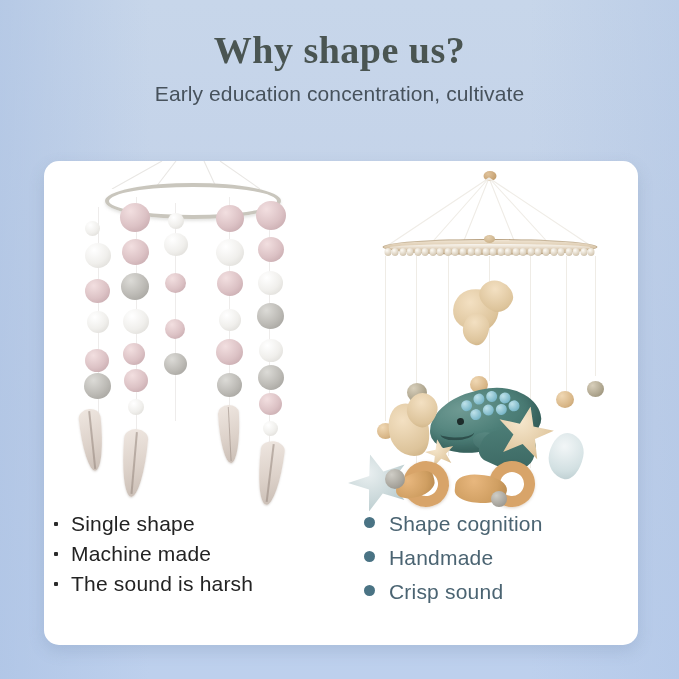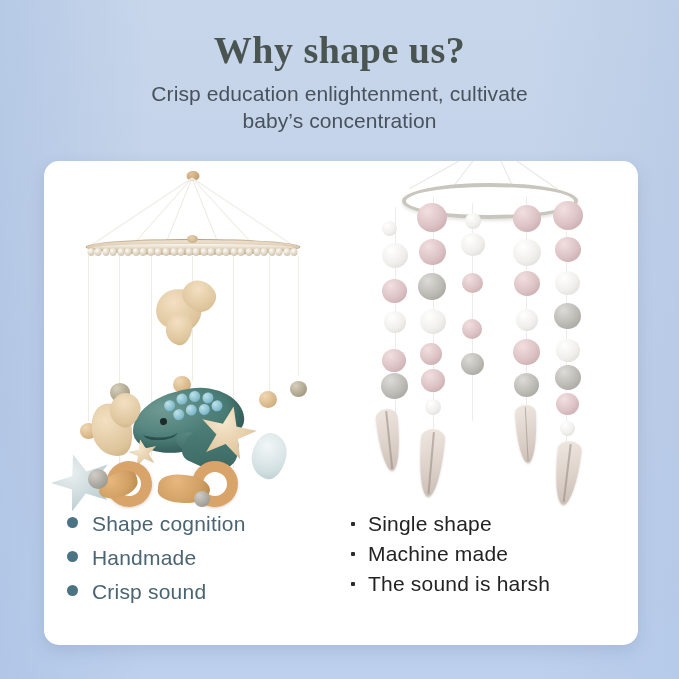--- a/index.html
+++ b/index.html
@@ -196,27 +196,111 @@
   }
   .txt-l { font-size:21px; font-weight:300; color:#4b6472; letter-spacing:.2px; line-height:1; }
   .txt-r { font-size:21px; font-weight:300; color:#232323; letter-spacing:.2px; line-height:1; }
 </style>
 </head>
 <body>
 
 <div class="header">
   <div class="title">Why shape us?</div>
   <div class="subtitle">
-    <div>Crisp education enlightenment, cultivate</div>
-    <div>baby’s concentration</div>
+    <div>Early education concentration, cultivate</div>
   </div>
 </div>
 
 <div class="card">
   <div class="panes">
+
+    <div class="pane pane-r">
+      <div class="stage">
+
+        <svg class="r-sling" viewBox="0 0 297 28" preserveAspectRatio="none">
+          <g stroke="#e9e7e4" stroke-width="1.1" fill="none">
+            <line x1="118" y1="0" x2="68" y2="28"></line>
+            <line x1="132" y1="0" x2="112" y2="26"></line>
+            <line x1="160" y1="0" x2="172" y2="26"></line>
+            <line x1="176" y1="0" x2="216" y2="28"></line>
+          </g>
+        </svg>
+        <div class="r-ring"></div>
+
+        <div class="r-str" style="left:54px;  top:46px; height:230px;"></div>
+        <div class="r-str" style="left:92px;  top:36px; height:290px;"></div>
+        <div class="r-str" style="left:131px; top:42px; height:218px;"></div>
+        <div class="r-str" style="left:185px; top:36px; height:262px;"></div>
+        <div class="r-str" style="left:225px; top:40px; height:292px;"></div>
+
+        <div class="pom white" style="left:41px;  top:60px;  width:15px;height:15px;"></div>
+        <div class="pom white" style="left:41px;  top:82px;  width:26px;height:25px;"></div>
+        <div class="pom pink" style="left:41px;  top:118px; width:25px;height:24px;"></div>
+        <div class="pom white" style="left:43px;  top:150px; width:22px;height:22px;"></div>
+        <div class="pom pink" style="left:41px;  top:188px; width:24px;height:23px;"></div>
+        <div class="pom gray" style="left:40px;  top:212px; width:27px;height:26px;"></div>
+        <div class="feather" style="left:37px; top:248px; width:22px; height:62px; transform:rotate(-6deg);">
+          <span class="rachis"></span>
+        </div>
+
+        <div class="pom pink" style="left:76px;  top:42px;  width:30px;height:29px;"></div>
+        <div class="pom pink" style="left:78px;  top:78px;  width:27px;height:26px;"></div>
+        <div class="pom gray" style="left:77px;  top:112px; width:28px;height:27px;"></div>
+        <div class="pom white" style="left:79px;  top:148px; width:26px;height:25px;"></div>
+        <div class="pom pink" style="left:79px;  top:182px; width:22px;height:22px;"></div>
+        <div class="pom pink" style="left:80px;  top:208px; width:24px;height:23px;"></div>
+        <div class="pom white" style="left:84px;  top:238px; width:16px;height:16px;"></div>
+        <div class="feather" style="left:78px; top:268px; width:24px; height:68px; transform:rotate(5deg);">
+          <span class="rachis"></span>
+        </div>
+
+        <div class="pom white" style="left:124px; top:52px;  width:16px;height:16px;"></div>
+        <div class="pom white" style="left:120px; top:72px;  width:24px;height:23px;"></div>
+        <div class="pom pink" style="left:121px; top:112px; width:21px;height:20px;"></div>
+        <div class="pom pink" style="left:121px; top:158px; width:20px;height:20px;"></div>
+        <div class="pom gray" style="left:120px; top:192px; width:23px;height:22px;"></div>
+
+        <div class="pom pink" style="left:172px; top:44px;  width:28px;height:27px;"></div>
+        <div class="pom white" style="left:172px; top:78px;  width:28px;height:27px;"></div>
+        <div class="pom pink" style="left:173px; top:110px; width:26px;height:25px;"></div>
+        <div class="pom white" style="left:175px; top:148px; width:22px;height:22px;"></div>
+        <div class="pom pink" style="left:172px; top:178px; width:27px;height:26px;"></div>
+        <div class="pom gray" style="left:173px; top:212px; width:25px;height:24px;"></div>
+        <div class="feather" style="left:175px; top:244px; width:21px; height:58px; transform:rotate(-3deg);">
+          <span class="rachis"></span>
+        </div>
+
+        <div class="pom pink" style="left:212px; top:40px;  width:30px;height:29px;"></div>
+        <div class="pom pink" style="left:214px; top:76px;  width:26px;height:25px;"></div>
+        <div class="pom white" style="left:214px; top:110px; width:25px;height:24px;"></div>
+        <div class="pom gray" style="left:213px; top:142px; width:27px;height:26px;"></div>
+        <div class="pom white" style="left:215px; top:178px; width:24px;height:23px;"></div>
+        <div class="pom gray" style="left:214px; top:204px; width:26px;height:25px;"></div>
+        <div class="pom pink" style="left:215px; top:232px; width:23px;height:22px;"></div>
+        <div class="pom white" style="left:219px; top:260px; width:15px;height:15px;"></div>
+        <div class="feather" style="left:214px; top:280px; width:24px; height:64px; transform:rotate(7deg);">
+          <span class="rachis"></span>
+        </div>
+      </div>
+
+      <div class="list list-r">
+        <div class="li li-r">
+          <span class="dot-r"></span>
+          <span class="txt-r">Single shape</span>
+        </div>
+        <div class="li li-r">
+          <span class="dot-r"></span>
+          <span class="txt-r">Machine made</span>
+        </div>
+        <div class="li li-r">
+          <span class="dot-r"></span>
+          <span class="txt-r">The sound is harsh</span>
+        </div>
+      </div>
+    </div>
 
     <div class="pane pane-l">
       <div class="stage">
 
         <div class="l-hook"></div>
         <svg class="l-sling" viewBox="0 0 297 72" preserveAspectRatio="none">
           <g stroke="#efece6" stroke-width="1.1" fill="none">
             <line x1="148" y1="2" x2="46" y2="70"></line>
             <line x1="148" y1="2" x2="86" y2="72"></line>
             <line x1="148" y1="2" x2="120" y2="72"></line>
@@ -322,99 +406,14 @@
           <span class="dot-l"></span>
           <span class="txt-l">Handmade</span>
         </div>
         <div class="li li-l">
           <span class="dot-l"></span>
           <span class="txt-l">Crisp sound</span>
         </div>
       </div>
     </div>
 
-    <div class="pane pane-r">
-      <div class="stage">
-
-        <svg class="r-sling" viewBox="0 0 297 28" preserveAspectRatio="none">
-          <g stroke="#e9e7e4" stroke-width="1.1" fill="none">
-            <line x1="118" y1="0" x2="68" y2="28"></line>
-            <line x1="132" y1="0" x2="112" y2="26"></line>
-            <line x1="160" y1="0" x2="172" y2="26"></line>
-            <line x1="176" y1="0" x2="216" y2="28"></line>
-          </g>
-        </svg>
-        <div class="r-ring"></div>
-
-        <div class="r-str" style="left:54px;  top:46px; height:230px;"></div>
-        <div class="r-str" style="left:92px;  top:36px; height:290px;"></div>
-        <div class="r-str" style="left:131px; top:42px; height:218px;"></div>
-        <div class="r-str" style="left:185px; top:36px; height:262px;"></div>
-        <div class="r-str" style="left:225px; top:40px; height:292px;"></div>
-
-        <div class="pom white" style="left:41px;  top:60px;  width:15px;height:15px;"></div>
-        <div class="pom white" style="left:41px;  top:82px;  width:26px;height:25px;"></div>
-        <div class="pom pink" style="left:41px;  top:118px; width:25px;height:24px;"></div>
-        <div class="pom white" style="left:43px;  top:150px; width:22px;height:22px;"></div>
-        <div class="pom pink" style="left:41px;  top:188px; width:24px;height:23px;"></div>
-        <div class="pom gray" style="left:40px;  top:212px; width:27px;height:26px;"></div>
-        <div class="feather" style="left:37px; top:248px; width:22px; height:62px; transform:rotate(-6deg);">
-          <span class="rachis"></span>
-        </div>
-
-        <div class="pom pink" style="left:76px;  top:42px;  width:30px;height:29px;"></div>
-        <div class="pom pink" style="left:78px;  top:78px;  width:27px;height:26px;"></div>
-        <div class="pom gray" style="left:77px;  top:112px; width:28px;height:27px;"></div>
-        <div class="pom white" style="left:79px;  top:148px; width:26px;height:25px;"></div>
-        <div class="pom pink" style="left:79px;  top:182px; width:22px;height:22px;"></div>
-        <div class="pom pink" style="left:80px;  top:208px; width:24px;height:23px;"></div>
-        <div class="pom white" style="left:84px;  top:238px; width:16px;height:16px;"></div>
-        <div class="feather" style="left:78px; top:268px; width:24px; height:68px; transform:rotate(5deg);">
-          <span class="rachis"></span>
-        </div>
-
-        <div class="pom white" style="left:124px; top:52px;  width:16px;height:16px;"></div>
-        <div class="pom white" style="left:120px; top:72px;  width:24px;height:23px;"></div>
-        <div class="pom pink" style="left:121px; top:112px; width:21px;height:20px;"></div>
-        <div class="pom pink" style="left:121px; top:158px; width:20px;height:20px;"></div>
-        <div class="pom gray" style="left:120px; top:192px; width:23px;height:22px;"></div>
-
-        <div class="pom pink" style="left:172px; top:44px;  width:28px;height:27px;"></div>
-        <div class="pom white" style="left:172px; top:78px;  width:28px;height:27px;"></div>
-        <div class="pom pink" style="left:173px; top:110px; width:26px;height:25px;"></div>
-        <div class="pom white" style="left:175px; top:148px; width:22px;height:22px;"></div>
-        <div class="pom pink" style="left:172px; top:178px; width:27px;height:26px;"></div>
-        <div class="pom gray" style="left:173px; top:212px; width:25px;height:24px;"></div>
-        <div class="feather" style="left:175px; top:244px; width:21px; height:58px; transform:rotate(-3deg);">
-          <span class="rachis"></span>
-        </div>
-
-        <div class="pom pink" style="left:212px; top:40px;  width:30px;height:29px;"></div>
-        <div class="pom pink" style="left:214px; top:76px;  width:26px;height:25px;"></div>
-        <div class="pom white" style="left:214px; top:110px; width:25px;height:24px;"></div>
-        <div class="pom gray" style="left:213px; top:142px; width:27px;height:26px;"></div>
-        <div class="pom white" style="left:215px; top:178px; width:24px;height:23px;"></div>
-        <div class="pom gray" style="left:214px; top:204px; width:26px;height:25px;"></div>
-        <div class="pom pink" style="left:215px; top:232px; width:23px;height:22px;"></div>
-        <div class="pom white" style="left:219px; top:260px; width:15px;height:15px;"></div>
-        <div class="feather" style="left:214px; top:280px; width:24px; height:64px; transform:rotate(7deg);">
-          <span class="rachis"></span>
-        </div>
-      </div>
-
-      <div class="list list-r">
-        <div class="li li-r">
-          <span class="dot-r"></span>
-          <span class="txt-r">Single shape</span>
-        </div>
-        <div class="li li-r">
-          <span class="dot-r"></span>
-          <span class="txt-r">Machine made</span>
-        </div>
-        <div class="li li-r">
-          <span class="dot-r"></span>
-          <span class="txt-r">The sound is harsh</span>
-        </div>
-      </div>
-    </div>
-
   </div>
 </div>
 
 </body></html>

